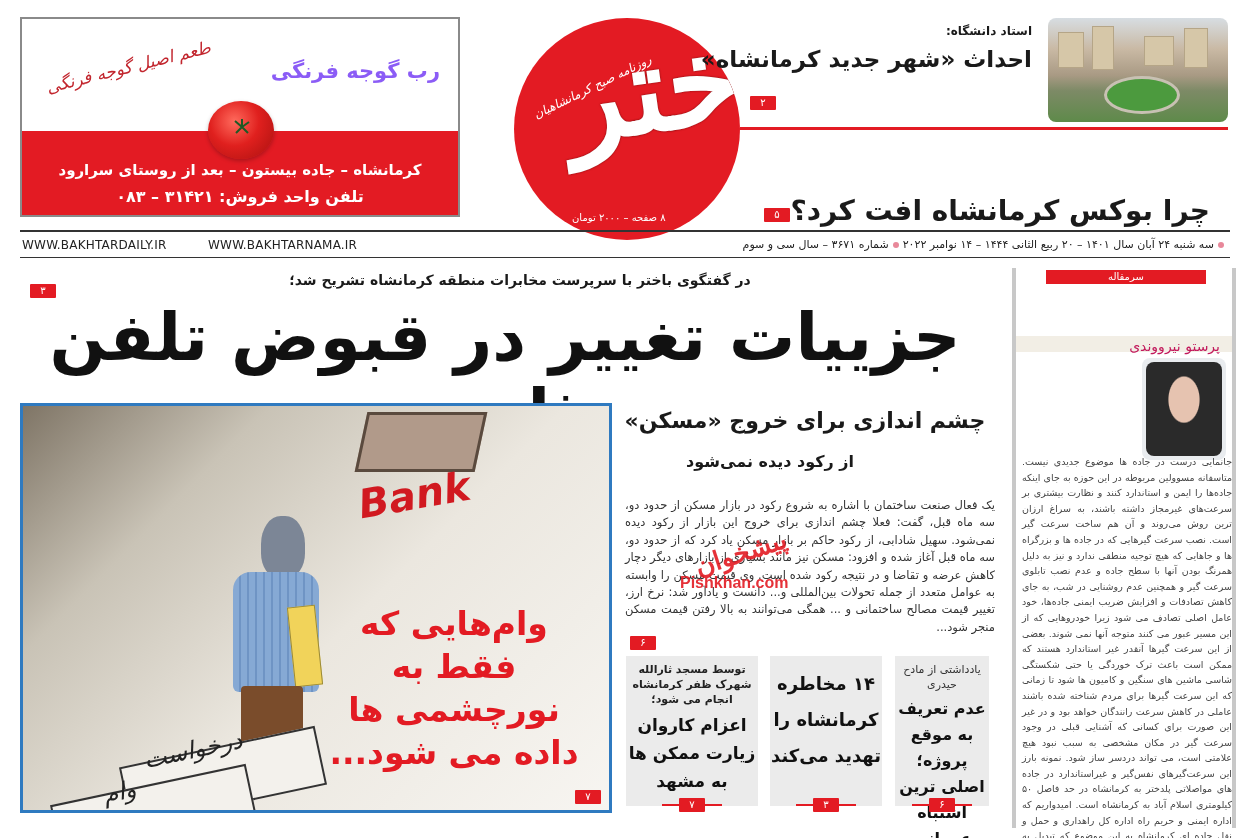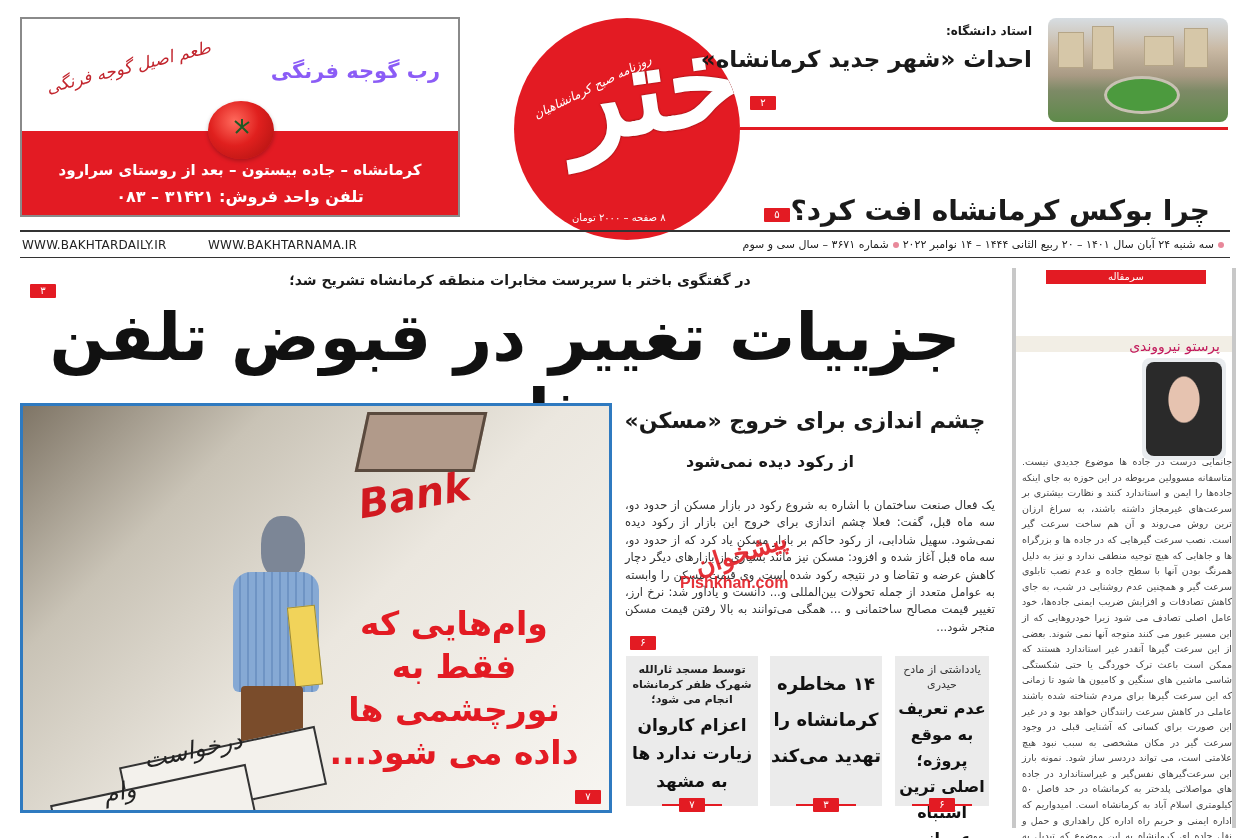--- a/index.html
+++ b/index.html
@@ -179,21 +179,21 @@
 </div>
 <div class="abs card" style="left:770px;width:112px;padding-top:10px;">
   <div class="card-title-big">۱۴ مخاطره کرمانشاه را تهدید می‌کند</div>
   <div class="card-badge-row">
     <span class="card-badge-line"></span>
     <span class="page-badge">۳</span>
   </div>
 </div>
 <div class="abs card" style="left:626px;width:132px;">
   <div class="card-kicker">توسط مسجد ثارالله شهرک ظفر کرمانشاه انجام می شود؛</div>
-  <div class="card-title" style="font-size:17px;line-height:28px;">اعزام کاروان زیارت ندارد ها به مشهد</div>
+  <div class="card-title" style="font-size:17px;line-height:28px;">اعزام کاروان زیارت ممکن ها به مشهد</div>
   <div class="card-badge-row">
     <span class="card-badge-line"></span>
     <span class="page-badge">۷</span>
   </div>
 </div>
 
 <div class="abs editorial">
   <div class="ed-tag">سرمقاله</div>
   <div class="ed-author-bar"></div>
   <div class="ed-author">پرستو نیرووندی</div>

